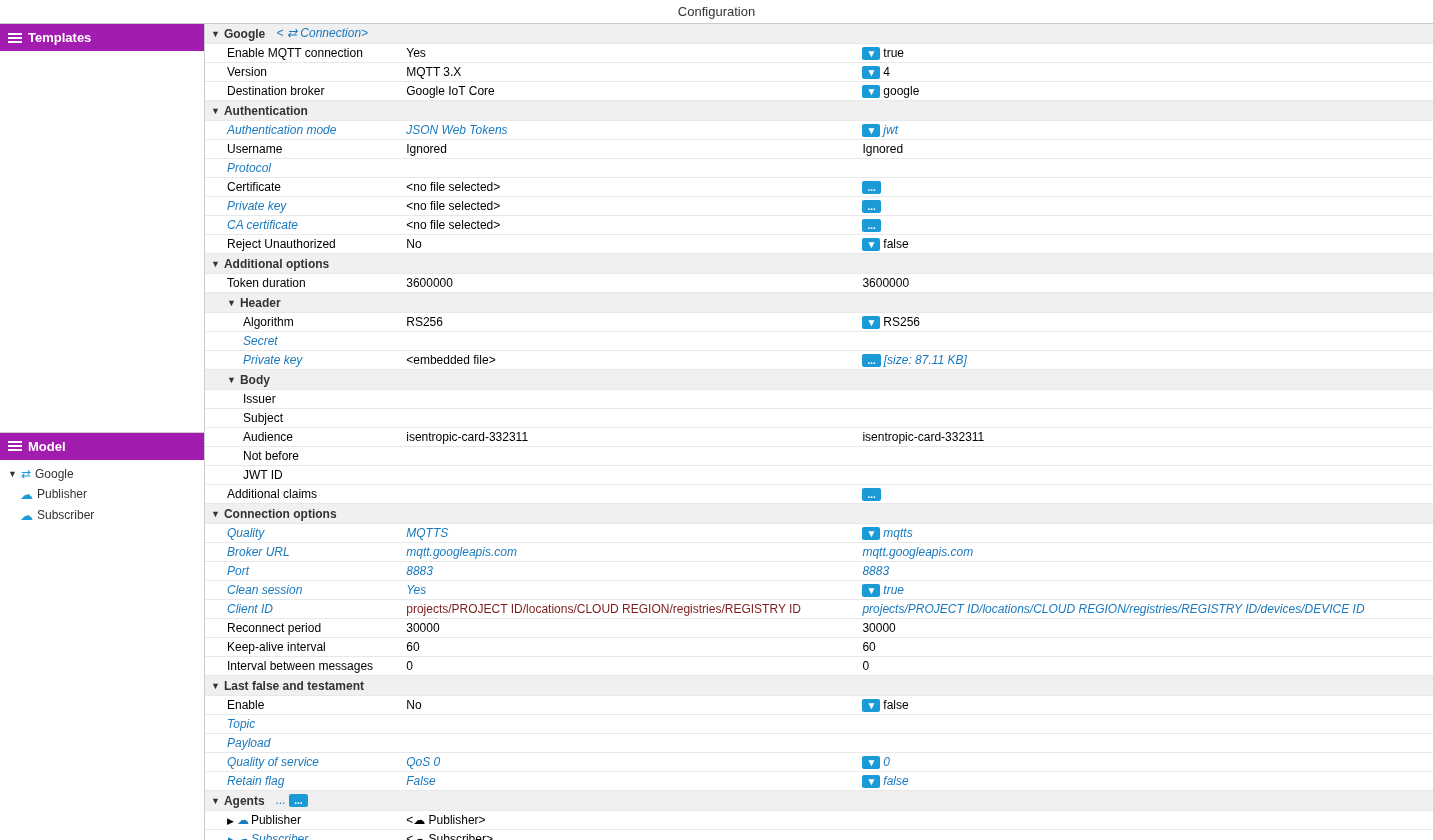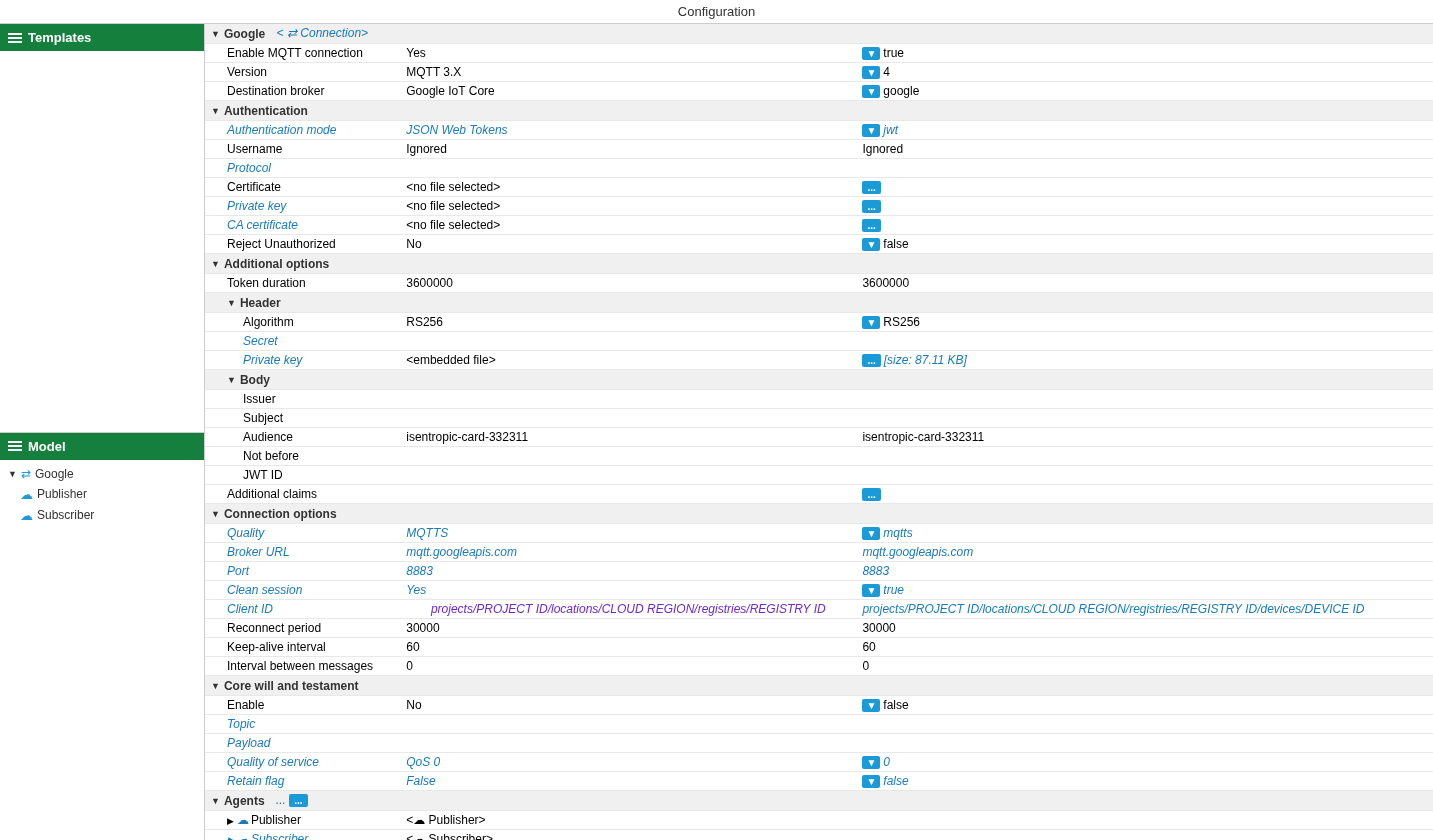--- a/index.html
+++ b/index.html
@@ -30,21 +30,21 @@
       background: #fff;
     }
     
     .sidebar-section {
       flex: 1;
       display: flex;
       flex-direction: column;
     }
     
     .sidebar-header {
-      background: #15803d;
+      background: #a21caf;
       color: #fff;
       padding: 6px 8px;
       font-size: 13px;
       font-weight: bold;
       display: flex;
       align-items: center;
       gap: 6px;
     }
     
     .sidebar-header .hamburger {
@@ -392,42 +392,42 @@
             <td style="font-style: italic; color: rgb(26, 122, 191);">Yes</td>
             <td>
               <span class="dropdown-cell">
                 <button class="dropdown-btn">▼</button>
                 <span style="font-style:italic;color:#1a7abf;">true</span>
               </span>
             </td>
           </tr>
           <tr>
             <td style="padding-left: 22px; font-style: italic; color: rgb(26, 122, 191);">Client ID</td>
-            <td style="font-style: italic; color: #6d28d9; text-align: center;">projects/PROJECT ID/locations/CLOUD REGION/registries/REGISTRY ID</td>
+            <td style="color: #7f1d1d;">projects/PROJECT ID/locations/CLOUD REGION/registries/REGISTRY ID</td>
             <td><span style="font-style:italic;color:#1a7abf;">projects/PROJECT ID/locations/CLOUD REGION/registries/REGISTRY ID/devices/DEVICE ID</span></td>
           </tr>
           <tr>
             <td style="padding-left: 22px;">Reconnect period</td>
             <td>30000</td>
             <td><span style="">30000</span></td>
           </tr>
           <tr>
             <td style="padding-left: 22px;">Keep-alive interval</td>
             <td>60</td>
             <td><span style="">60</span></td>
           </tr>
           <tr>
             <td style="padding-left: 22px;">Interval between messages</td>
             <td>0</td>
             <td><span style="">0</span></td>
           </tr>
           <tr style="background: rgb(240, 240, 240);">
             <td colspan="3" style="padding-left: 6px; font-weight: bold; color: rgb(51, 51, 51);"><span style="display:inline-flex;align-items:center;gap:4px;">
       <span style="font-size:9px;color:#333;">▼</span>
-      <span>Core will and testament</span>
+      <span>Last false and testament</span>
     </span></td>
           </tr>
           <tr>
             <td style="padding-left: 22px;">Enable</td>
             <td>No</td>
             <td>
               <span class="dropdown-cell">
                 <button class="dropdown-btn">▼</button>
                 <span style="">false</span>
               </span>

